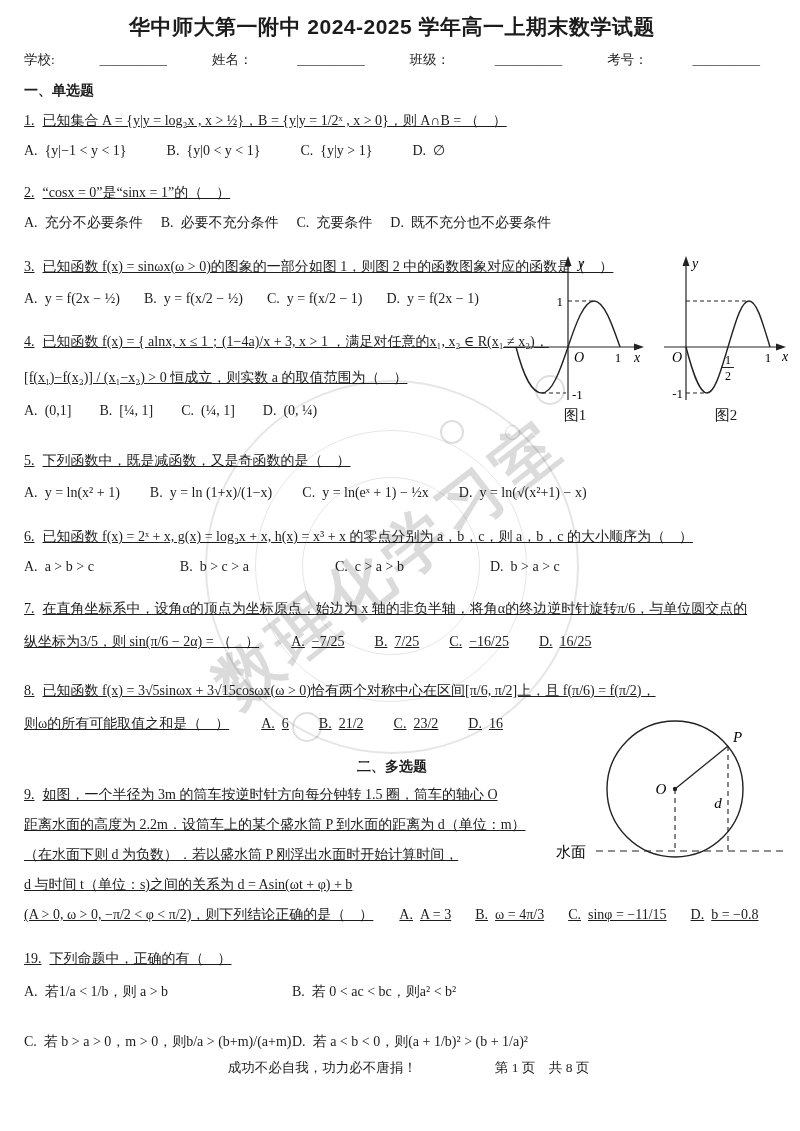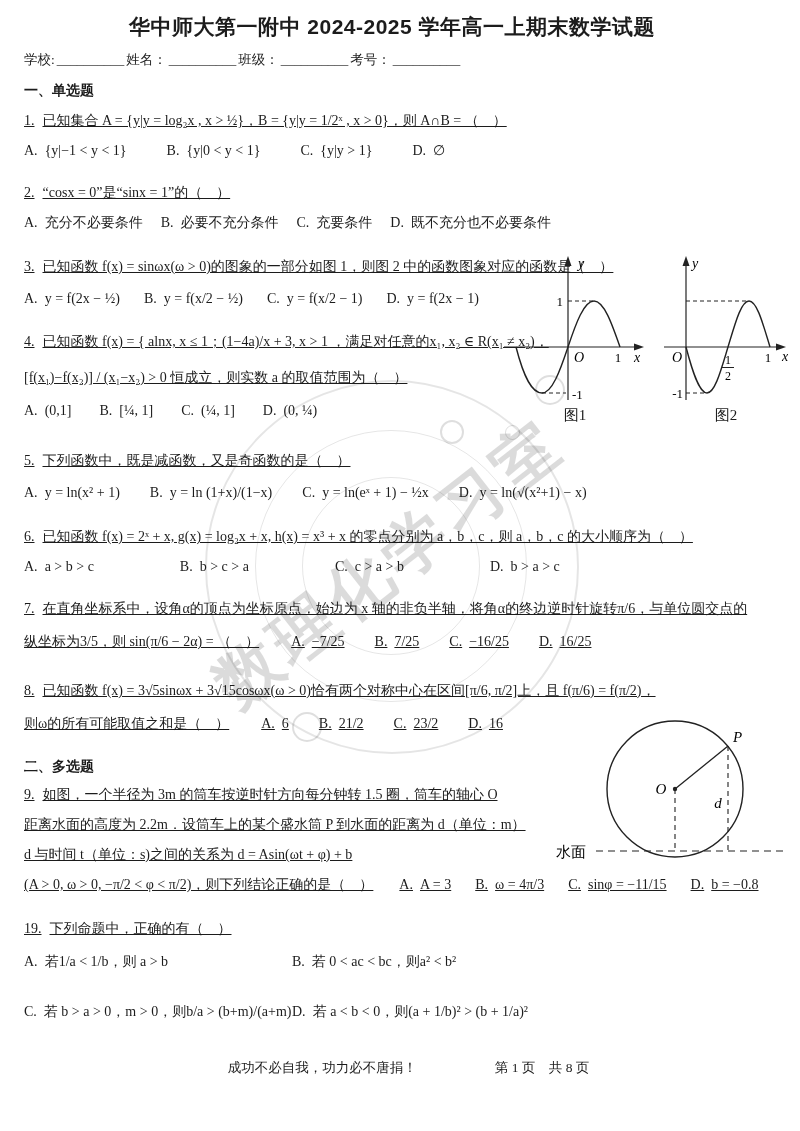--- a/index.html
+++ b/index.html
@@ -19,29 +19,29 @@
     font-size:64px; letter-spacing:6px; text-align:center;
     color:rgba(0,0,0,0.14); font-family:"Liberation Sans","DejaVu Sans",sans-serif; font-weight:bold;
   }
   
   .content{position:relative; z-index:2; padding:14px 40px 0 24px;}
   .title{
     text-align:center; font-size:21px; font-weight:bold; line-height:26px;
     font-family:"Liberation Sans","DejaVu Sans",sans-serif; letter-spacing:0.5px;
   }
   .school-row{
-    margin-top:9px; display:flex; justify-content:flex-start; gap:2px;
+    margin-top:9px; display:flex; justify-content:space-between; gap:2px;
     font-size:13.5px; line-height:22px;
   }
   .school-row .blank{letter-spacing:0;}
   .sec-heading{
     margin-top:9px; font-weight:bold; font-size:14px; line-height:20px;
     font-family:"Liberation Sans","DejaVu Sans",sans-serif;
   }
-  .sec-heading.second{margin-top:16px;}
+  .sec-heading.second{margin-top:16px;text-align:center;}
   .question{position:relative;}
   .stem-line{white-space:nowrap; line-height:30px;text-decoration:underline;}
   .q-num{margin-right:8px;}
   .opts-row{display:flex; align-items:baseline; line-height:30px; white-space:nowrap;}
   .inline-opts{display:flex; align-items:baseline; gap:30px;}
   .inline-opts .stem-text{margin-right:2px;}
   .option{white-space:nowrap;}
   .opt-label{margin-right:7px;}
   .opts-grid{display:grid; grid-template-columns:268px auto; row-gap:22px; margin-top:4px; line-height:28px;}
   #q1{margin-top:6px}   #q1 .opts-row{gap:40px}
@@ -172,20 +172,21 @@
             <span class="option"><span class="opt-label">D.</span><span>16</span></span>
           </div>
         </div>
       </div>
 
     <div class="sec-heading second">二、多选题</div>
     <div id="mc-questions">
         <div class="question" id="q9">
           <div class="stem-line"><span class="q-num">9.</span><span class="stem-text">如图，一个半径为 3m 的筒车按逆时针方向每分钟转 1.5 圈，筒车的轴心 O</span></div>
           <div class="stem-line"><span class="stem-text">距离水面的高度为 2.2m．设筒车上的某个盛水筒 P 到水面的距离为 d（单位：m）</span></div>
+          <div class="stem-line"><span class="stem-text">（在水面下则 d 为负数）．若以盛水筒 P 刚浮出水面时开始计算时间，</span></div>
           <div class="stem-line"><span class="stem-text">d 与时间 t（单位：s)之间的关系为 d = Asin(ωt + φ) + b</span></div>
           <div class="stem-line inline-opts">
             <span class="stem-text">(A &gt; 0, ω &gt; 0, −π/2 &lt; φ &lt; π/2)，则下列结论正确的是（　）</span>
             <span class="option"><span class="opt-label">A.</span><span>A = 3</span></span>
             <span class="option"><span class="opt-label">B.</span><span>ω = 4π/3</span></span>
             <span class="option"><span class="opt-label">C.</span><span>sinφ = −11/15</span></span>
             <span class="option"><span class="opt-label">D.</span><span>b = −0.8</span></span>
           </div>
         </div>
         <div class="question" id="q10">

